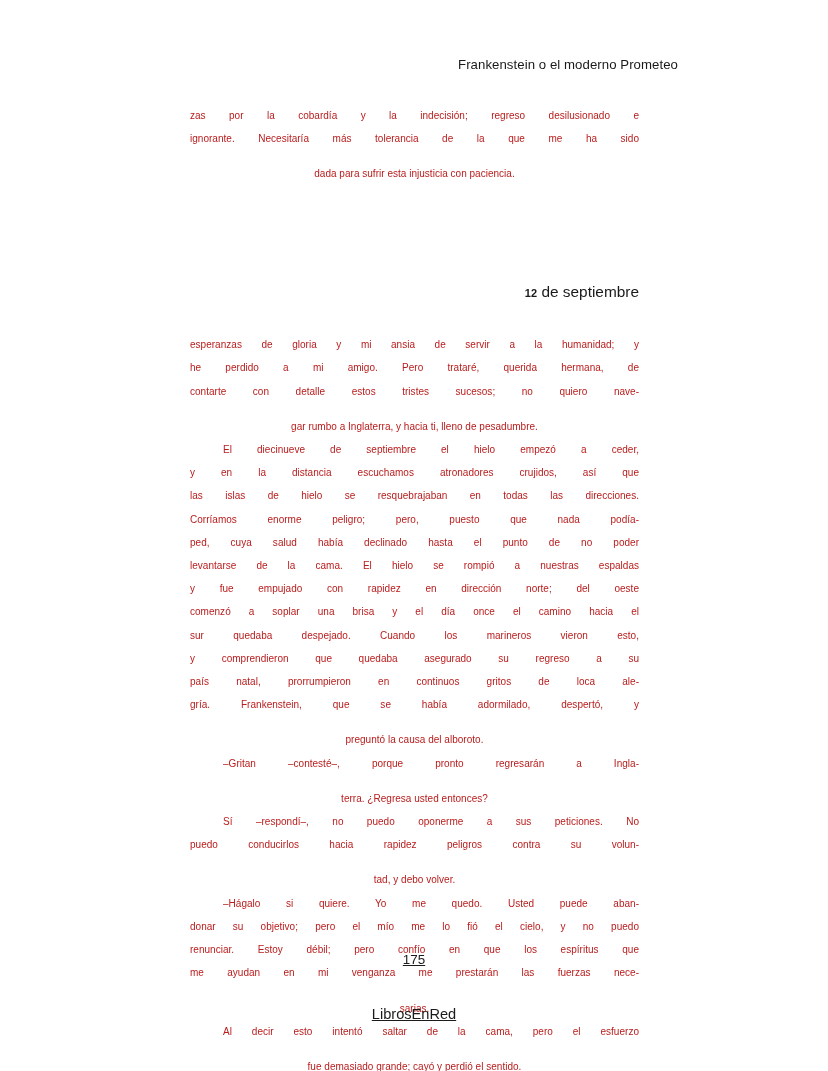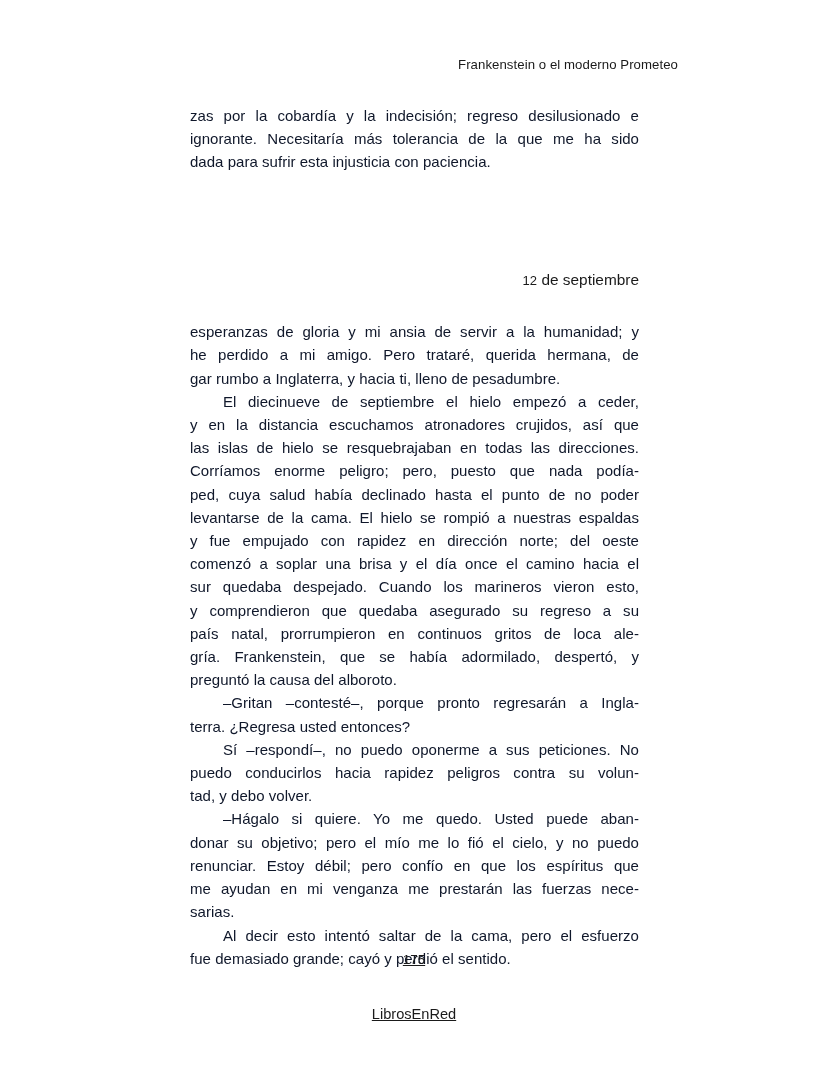--- a/index.html
+++ b/index.html
@@ -46,58 +46,60 @@
     width: 449px;
   }
 
   .para {
     margin: 0;
   }
 
   
   .line {
     display: block;
-    font-size: 15px;
+    font-size: 10px;
     line-height: 23.2px;
-    color: #0f172a;
+    color: #b91c1c;
     white-space: pre;
     letter-spacing: 0.002em;
   }
 
   
   .line.justify {
     text-align: justify;
     text-align-last: justify;
     white-space: normal;
   }
   .line.flush {
-    text-align: left;
+    text-align: center;
     white-space: pre;
+    margin-top: 12px;
   }
   .line.indent {
     text-indent: 33px;
   }
 
   
   .entry-gap {
     height: 71px;
   }
 
   .date-heading {
     display: block;
     text-align: right;
     font-size: 15.4px;
     line-height: 23.2px;
     margin-bottom: 5px;
     color: #1a1a1a;
     white-space: pre;
   }
   .date-heading .num {
-    font-size: 13px;
+    font-size: 11px;
     letter-spacing: 0.01em;
+    font-weight: bold;
   }
 
   .tail-gap {
     height: 14px;
   }
 
   
   .footer {
     position: absolute;
     left: 0;
@@ -138,20 +140,21 @@
     <div class="entry-gap"></div>
 
     <div class="date-heading">
       <span class="num">12</span><span> de septiembre</span>
     </div>
 
     <div>
         <p class="para">
           <span class="line justify">esperanzas de gloria y mi ansia de servir a la humanidad; y</span>
           <span class="line justify">he perdido a mi amigo. Pero trataré, querida hermana, de</span>
+          <span class="line justify">contarte con detalle estos tristes sucesos; no quiero nave-</span>
           <span class="line flush">gar rumbo a Inglaterra, y hacia ti, lleno de pesadumbre.</span>
         </p>
         <p class="para">
           <span class="line justify indent">El diecinueve de septiembre el hielo empezó a ceder,</span>
           <span class="line justify">y en la distancia escuchamos atronadores crujidos, así que</span>
           <span class="line justify">las islas de hielo se resquebrajaban en todas las direcciones.</span>
           <span class="line justify">Corríamos enorme peligro; pero, puesto que nada podía-</span>
           <span class="line justify">ped, cuya salud había declinado hasta el punto de no poder</span>
           <span class="line justify">levantarse de la cama. El hielo se rompió a nuestras espaldas</span>
           <span class="line justify">y fue empujado con rapidez en dirección norte; del oeste</span>

